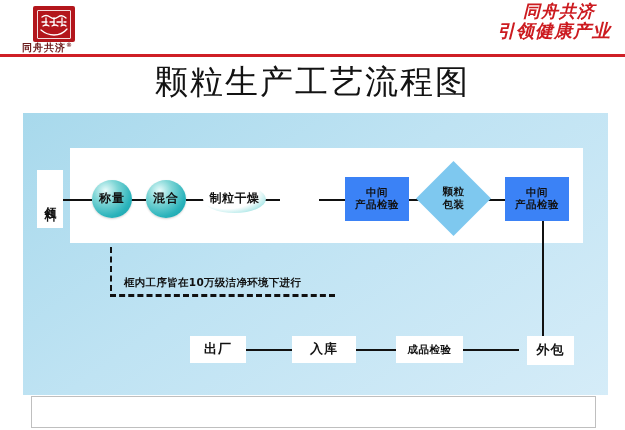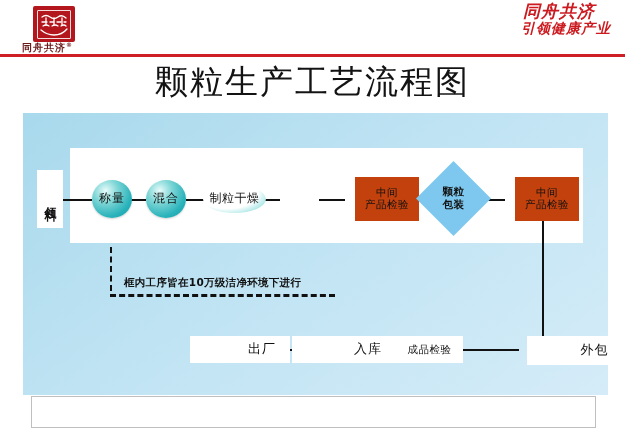--- a/index.html
+++ b/index.html
@@ -27,21 +27,21 @@
   }
   .logo-reg{font-size:6px;vertical-align:super;}
 
   .slogan{
     position:absolute;right:14px;top:2px;width:180px;
     text-align:right;color:#cc1b20;line-height:1.12;
     font-family:"DejaVu Serif","Liberation Serif",serif;
     font-weight:bold;font-style:italic;
   }
   .slogan .l1{font-size:17px;letter-spacing:1px;display:block;padding-right:16px;}
-  .slogan .l2{font-size:14px;letter-spacing:1px;display:block;}
+  .slogan .l2{font-size:18px;letter-spacing:1px;display:block;}
 
   .rule{position:absolute;left:0;top:54px;width:625px;height:3px;background:#cf1f26;}
 
   .title{
     position:absolute;left:0;top:60px;width:625px;text-align:center;
     font-size:33px;color:#131313;letter-spacing:2px;
     font-family:"DejaVu Serif","Liberation Serif",serif;
   }
 
   
@@ -49,55 +49,55 @@
     position:absolute;left:23px;top:113px;width:585px;height:282px;
     background:linear-gradient(145deg,#a8d9ec 0%,#bfe3f3 45%,#d5ecf8 100%);
   }
   .band{
     position:absolute;left:47px;top:35px;width:513px;height:95px;
     background:#ffffff;
   }
 
   
   .node{position:absolute;display:flex;align-items:center;justify-content:center;
-        text-align:center;color:#111;line-height:1.12;font-weight:normal;}
+        text-align:center;color:#111;line-height:1.12;font-weight:bold;}
 
   .lingliao{
     position:absolute;left:37px;top:170px;width:26px;height:58px;
     background:#ffffff;display:flex;align-items:center;justify-content:center;
     font-size:12px;font-weight:bold;color:#111;
     writing-mode:vertical-rl;text-orientation:upright;letter-spacing:2px;
   }
 
   .ell{
     border-radius:50%;
     background:radial-gradient(circle at 34% 28%,#e8fbfb 0%,#7fd6d6 32%,#2bb3bb 68%,#0d9aa6 100%);
     box-shadow:0 1px 2px rgba(0,0,0,.18);
     font-size:12px;letter-spacing:1px;
   }
   .ell-flat{
     border-radius:50%;
     background:radial-gradient(ellipse at 38% 26%,#ffffff 0%,#ffffff 56%,#9fe3e3 82%,#2ab6be 100%);
     font-size:12px;letter-spacing:.5px;
   }
   .rect-blue{
-    background:#c2410c;font-size:10.5px;letter-spacing:.5px;margin-left:10px;
+    background:#3b82f6;font-size:10.5px;letter-spacing:.5px;
   }
   .diamond-wrap{position:absolute;font-family:Liberation Mono, monospace;}
   .diamond{
     position:absolute;left:0;top:0;width:100%;height:100%;
     background:#7ec8ef;transform:rotate(45deg);
   }
   .diamond-label{
     position:absolute;left:0;top:0;width:100%;height:100%;
     display:flex;align-items:center;justify-content:center;text-align:center;
     font-size:10.5px;font-weight:bold;color:#111;line-height:1.15;letter-spacing:.5px;
   }
   .wbox{
-    background:#ffffff;font-size:13px;letter-spacing:1px;padding-left:44px;
+    background:#ffffff;font-size:13px;letter-spacing:1px;
   }
   .wbox-sm{
     background:#ffffff;font-size:10.5px;letter-spacing:.5px;
   }
 
   
   .hline{position:absolute;height:2px;background:#111;}
   .vline{position:absolute;width:2px;background:#111;}
 
   

